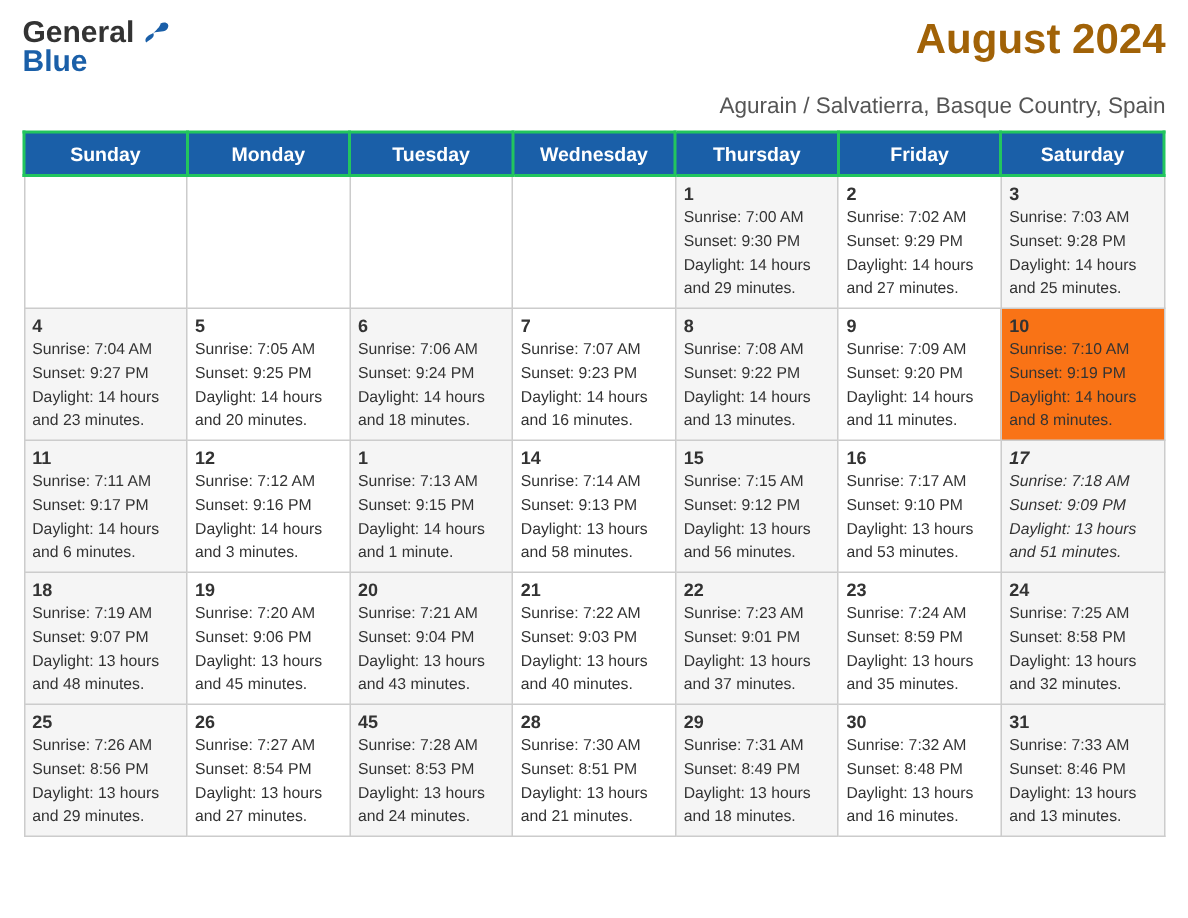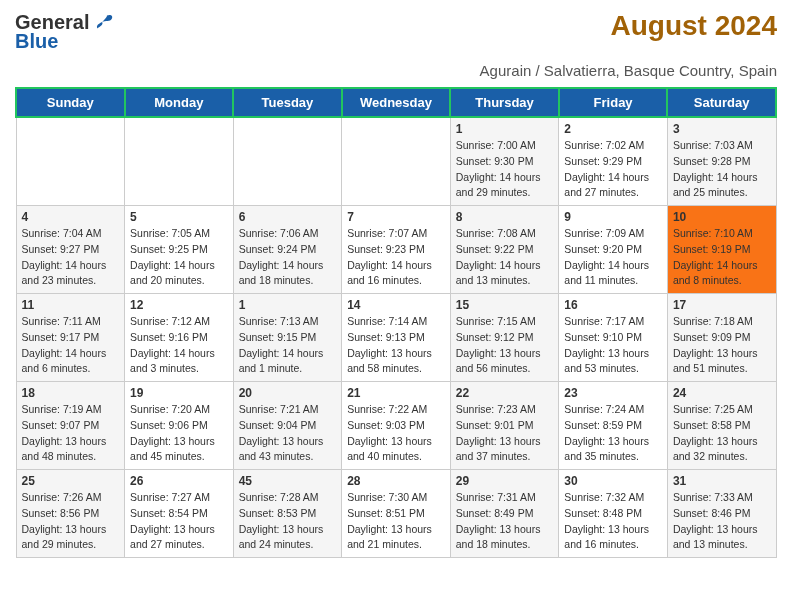--- a/index.html
+++ b/index.html
@@ -187,21 +187,21 @@
           <span class="day-info">Sunrise: 7:14 AM<br>Sunset: 9:13 PM<br>Daylight: 13 hours and 58 minutes.</span>
         </td>
         <td style="background: rgb(245, 245, 245);">
           <span class="day-number">15</span>
           <span class="day-info">Sunrise: 7:15 AM<br>Sunset: 9:12 PM<br>Daylight: 13 hours and 56 minutes.</span>
         </td>
         <td>
           <span class="day-number">16</span>
           <span class="day-info">Sunrise: 7:17 AM<br>Sunset: 9:10 PM<br>Daylight: 13 hours and 53 minutes.</span>
         </td>
-        <td style="background: rgb(245, 245, 245);">
+        <td style="background: rgb(245, 245, 245); font-style: italic;">
           <span class="day-number">17</span>
           <span class="day-info">Sunrise: 7:18 AM<br>Sunset: 9:09 PM<br>Daylight: 13 hours and 51 minutes.</span>
         </td>
       </tr>
       <tr>
         <td style="background: rgb(245, 245, 245);">
           <span class="day-number">18</span>
           <span class="day-info">Sunrise: 7:19 AM<br>Sunset: 9:07 PM<br>Daylight: 13 hours and 48 minutes.</span>
         </td>
         <td>

